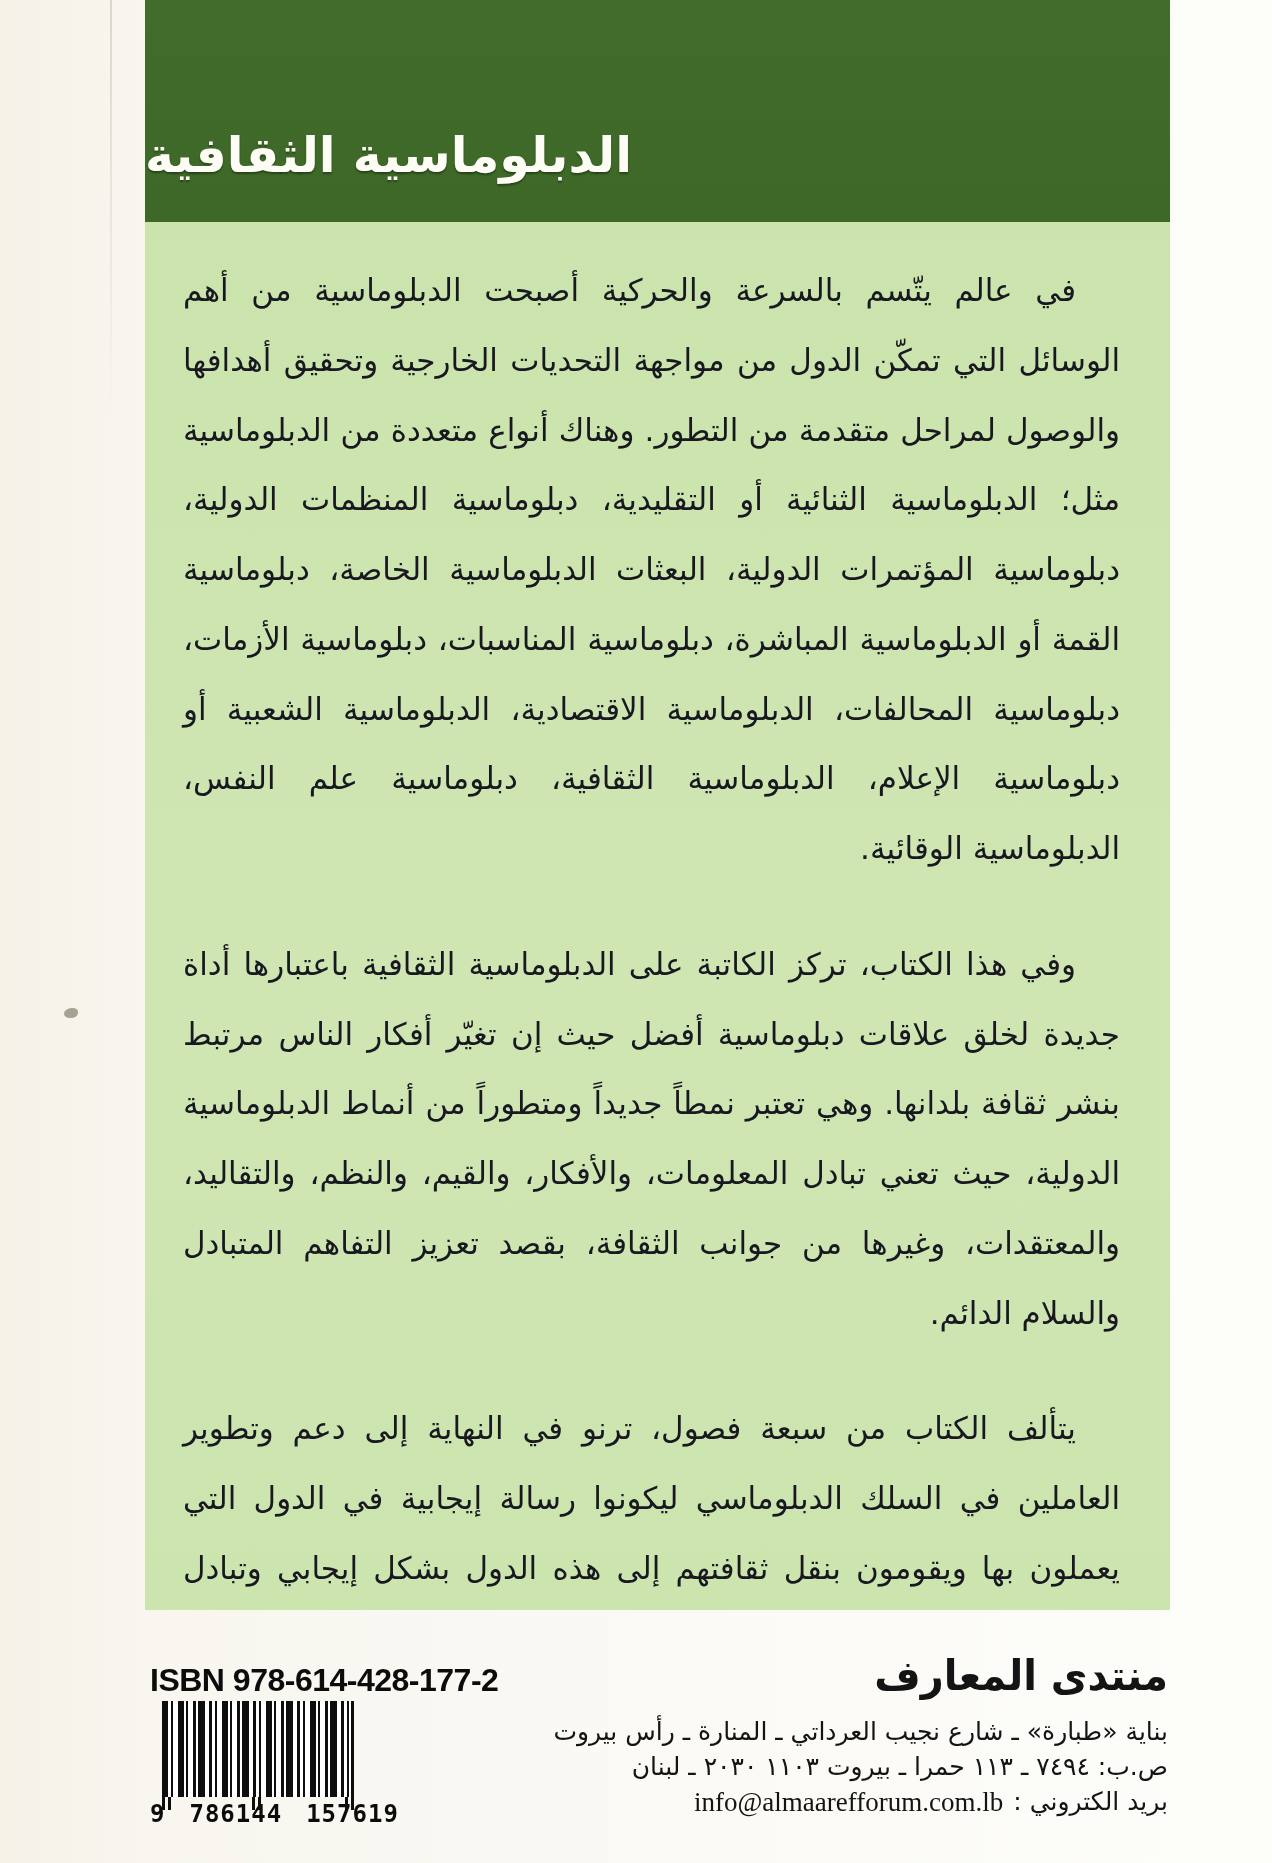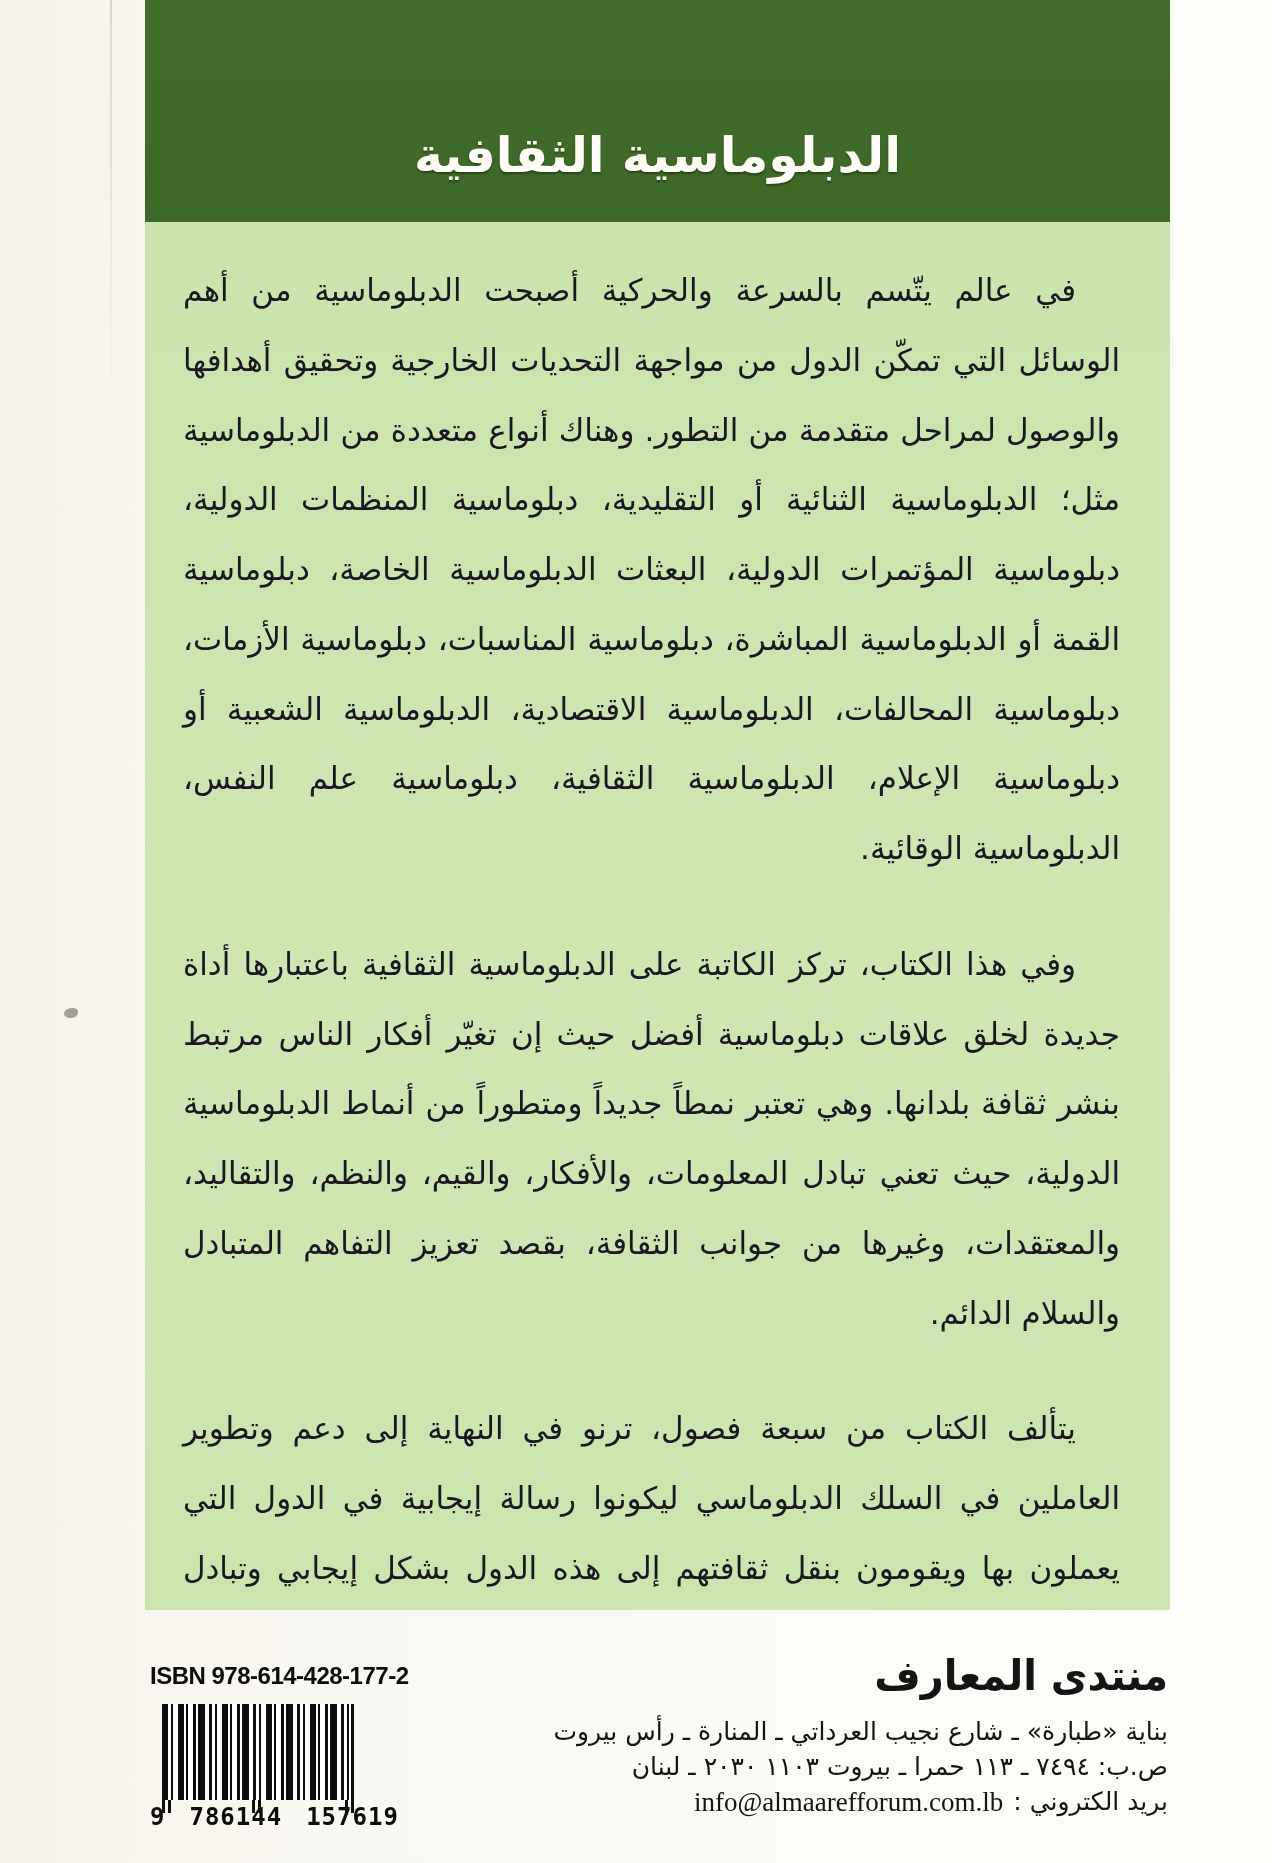--- a/index.html
+++ b/index.html
@@ -25,21 +25,20 @@
     top: 0;
     width: 1025px;
     height: 1610px;
   }
   .cover-header {
     height: 222px;
     background: #3e6929;
     background: linear-gradient(180deg, #416c2b 0%, #3d6827 100%);
     display: flex;
     align-items: flex-end;
-    justify-content: center;
   }
   .cover-title {
     color: #fdfdf6;
     font-size: 49px;
     font-weight: bold;
     direction: rtl;
     padding-bottom: 38px;
     letter-spacing: 1px;
     text-shadow: 0 2px 2px rgba(0,0,0,0.35);
   }
@@ -70,26 +69,26 @@
     height: 253px;
   }
   .isbn-block {
     position: absolute;
     left: 150px;
     top: 52px;
     width: 216px;
   }
   .isbn-label {
     font-family: "Liberation Sans", sans-serif;
-    font-size: 24px;
+    font-size: 32px;
     font-weight: bold;
     color: #0c0c0c;
     letter-spacing: -0.5px;
     white-space: nowrap;
-    margin-bottom: 14px;
+    margin-bottom: 2px;
   }
   .barcode {
     position: relative;
     width: 200px;
   }
   .barcode-bars {
     margin-left: 12px;
     width: 186px;
     height: 96px;
     background: repeating-linear-gradient(90deg,

